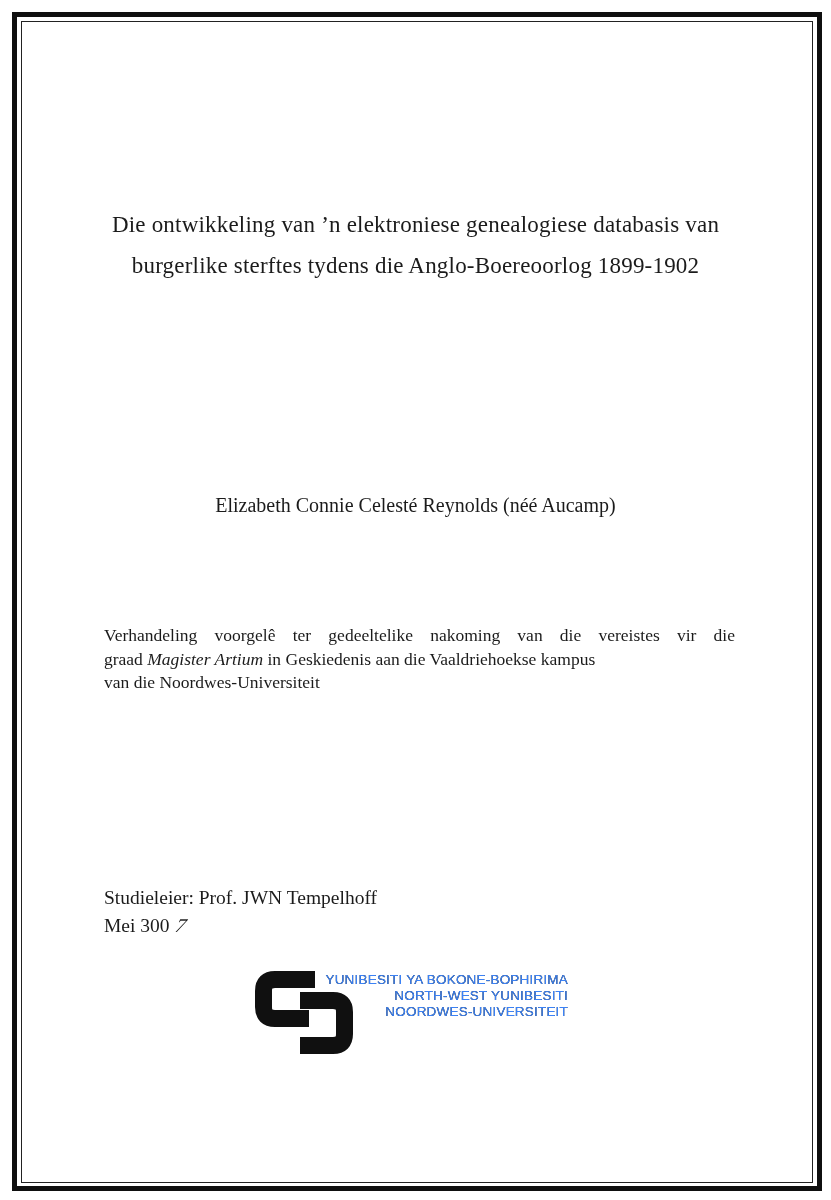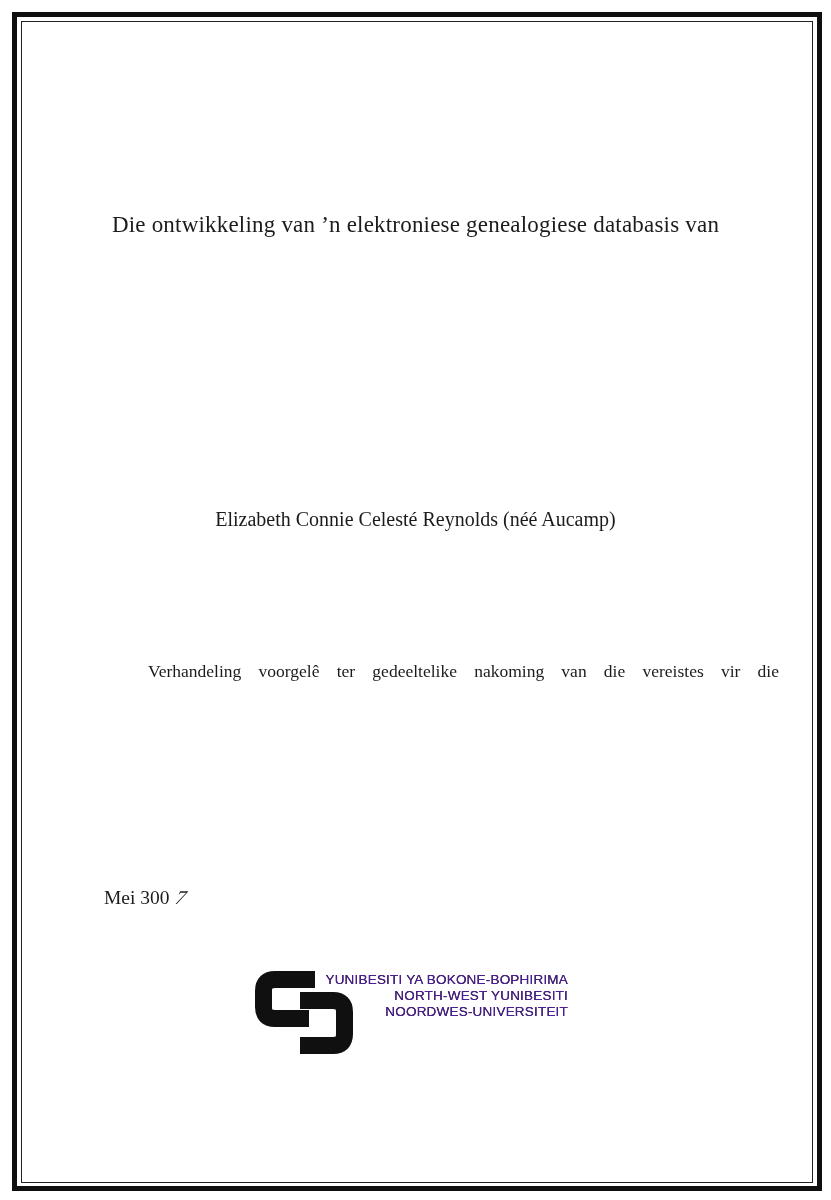--- a/index.html
+++ b/index.html
@@ -42,31 +42,30 @@
   }
   .title .tline { display: block; }
   .byline {
     position: absolute;
     top: 434px; left: 0; right: 12px;
     text-align: center;
     font-size: 18px;
   }
   .author {
     position: absolute;
-    top: 508px; left: 0; right: 0;
+    top: 494px; left: 0; right: 0;
     text-align: center;
     font-size: 20px;
   }
   .statement {
     position: absolute;
-    top: 660px; left: 104px;
+    top: 624px; left: 104px;
     width: 631px;
     font-size: 17.5px;
     line-height: 23.6px;
-    margin-left: 44px;
   }
   .statement .just {
     text-align: justify;
     text-align-last: justify;
   }
   .supervisor {
     position: absolute;
     top: 884px; left: 104px;
     font-size: 19.5px;
     line-height: 27.5px;
@@ -83,45 +82,49 @@
   }
   .logo svg { position: absolute; left: 0; top: 0; }
   .logo-text {
     position: absolute;
     right: 0; top: 1px;
     text-align: right;
     font-family: "Liberation Sans", sans-serif;
     font-size: 13.5px;
     line-height: 15.9px;
     letter-spacing: 0.2px;
-    color: #4c1d95;
+    color: #3b82f6;
     text-shadow: 0 0 0.5px #101010;
     white-space: nowrap;
   }
 </style>
 </head>
 <body>
 
 <div class="page">
 
   <div class="frame-outer"></div>
   <div class="frame-inner"></div>
 
   <h1 class="title">
     <span class="tline">Die ontwikkeling van ’n elektroniese genealogiese databasis van</span>
+    <span class="tline">burgerlike sterftes tydens die Anglo-Boereoorlog 1899-1902</span>
   </h1>
 
 
   <div class="author">Elizabeth Connie Celesté Reynolds (néé Aucamp)</div>
 
   <div class="statement">
     <div class="just">Verhandeling voorgelê ter gedeeltelike nakoming van die vereistes vir die</div>
+    <div><span>graad </span><i>Magister Artium</i><span> in Geskiedenis aan die Vaaldriehoekse kampus</span></div>
+    <div>van die Noordwes-Universiteit</div>
   </div>
 
   <div class="supervisor">
+    <div>Studieleier: Prof. JWN Tempelhoff</div>
     <div><span>Mei 300</span><span class="seven">7</span></div>
   </div>
 
   <div class="logo">
     <svg width="98" height="84" viewBox="0 0 98 84" aria-hidden="true">
       <path d="M60 8.5 H20 Q8.5 8.5 8.5 20 V36 Q8.5 47.5 20 47.5 H54" fill="none" stroke="#101010" stroke-width="17" stroke-linecap="butt"></path>
       <path d="M45 29.5 H78 Q89.5 29.5 89.5 41 V63 Q89.5 74.5 78 74.5 H45" fill="none" stroke="#101010" stroke-width="17" stroke-linecap="butt"></path>
     </svg>
     <div class="logo-text">
       <div>YUNIBESITI YA BOKONE-BOPHIRIMA</div>

